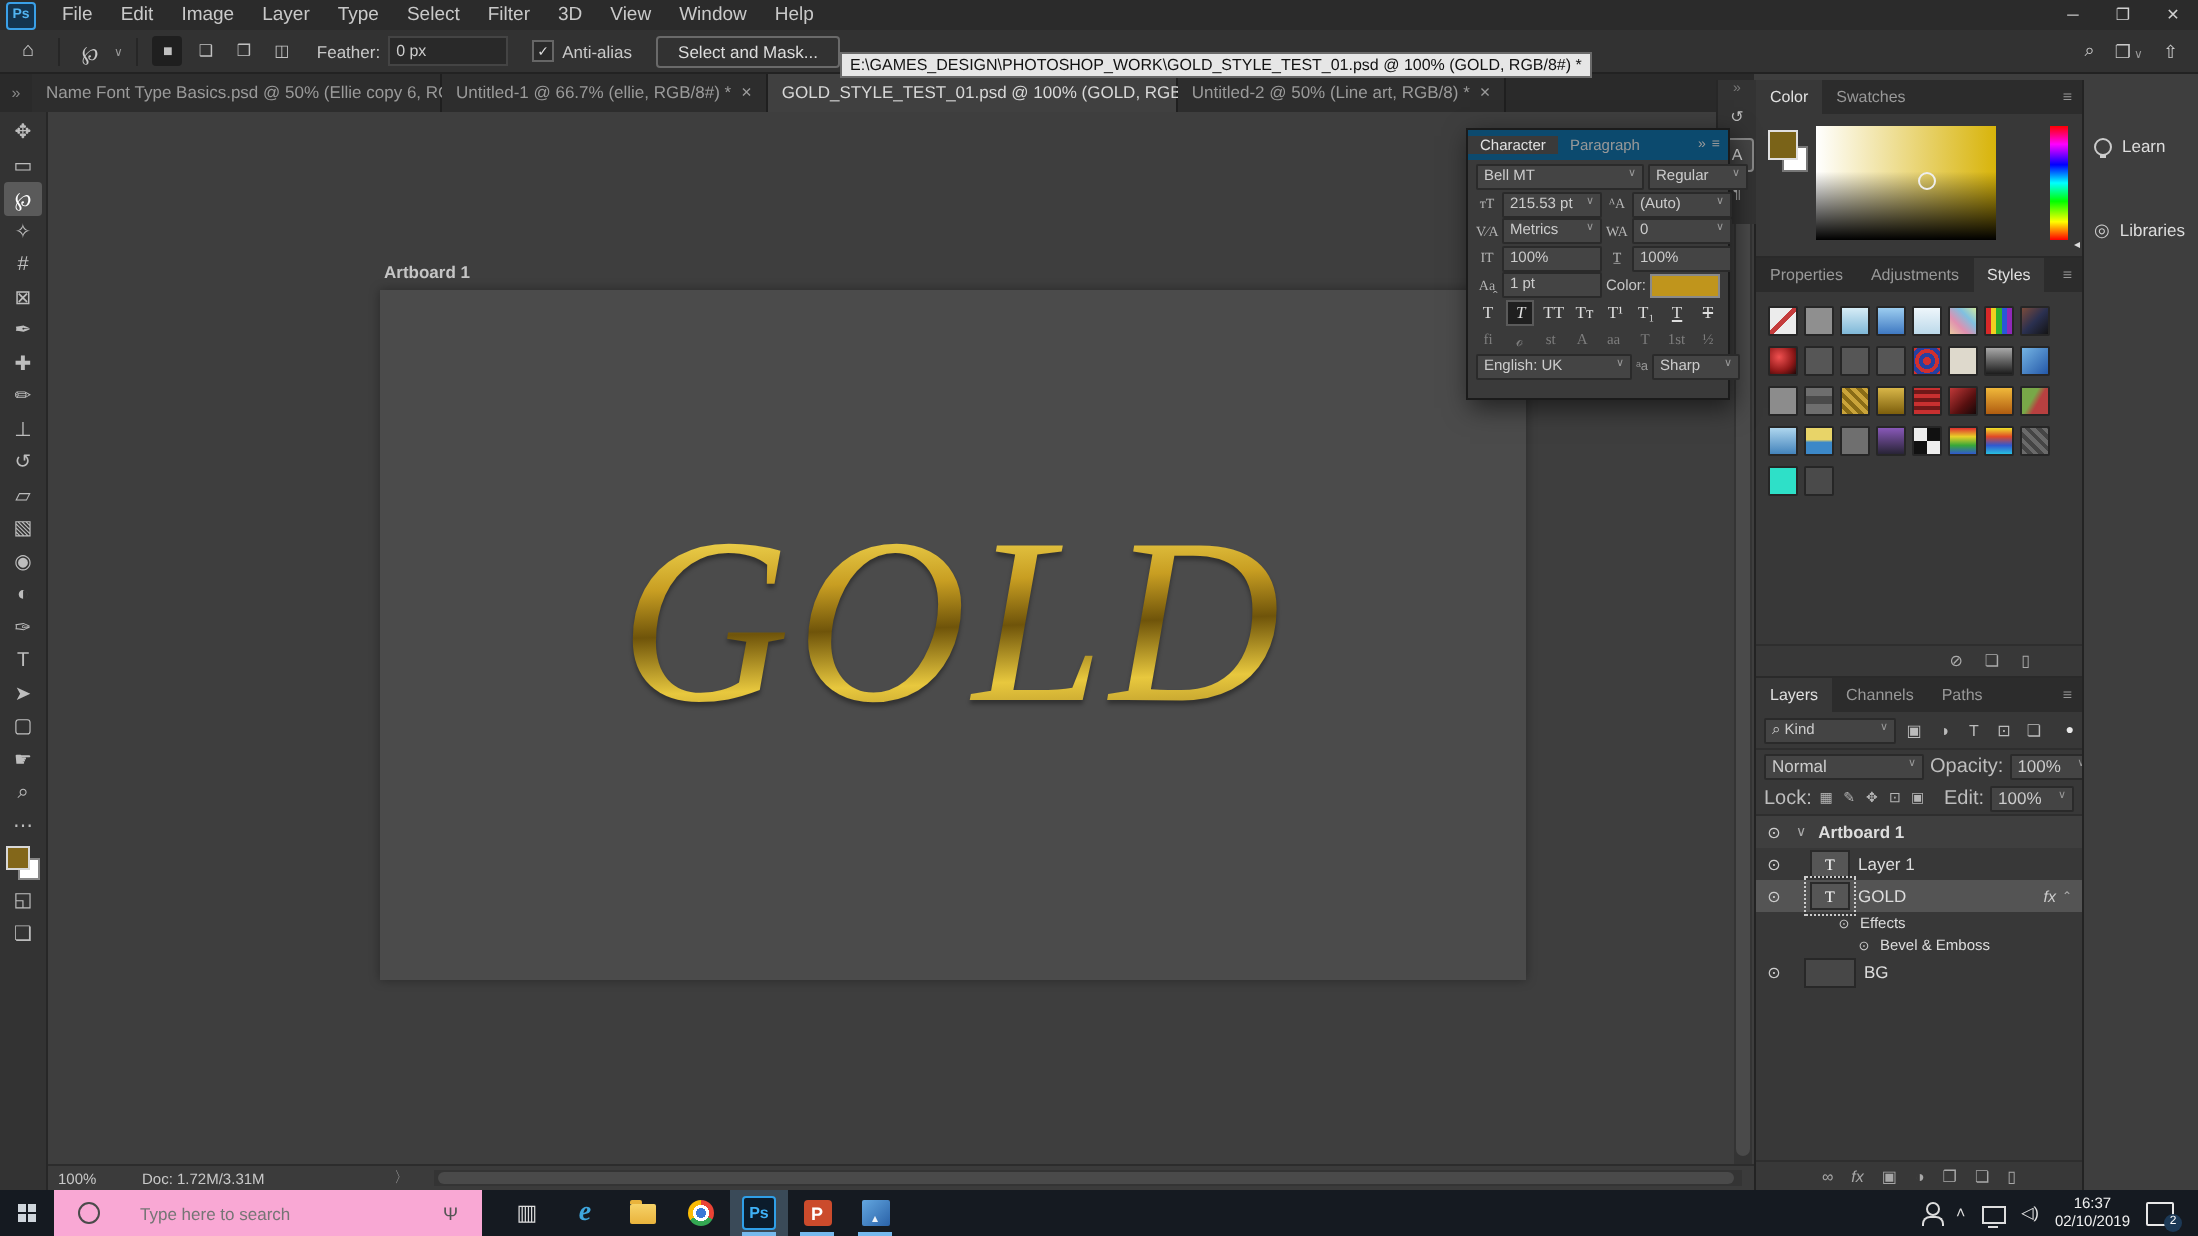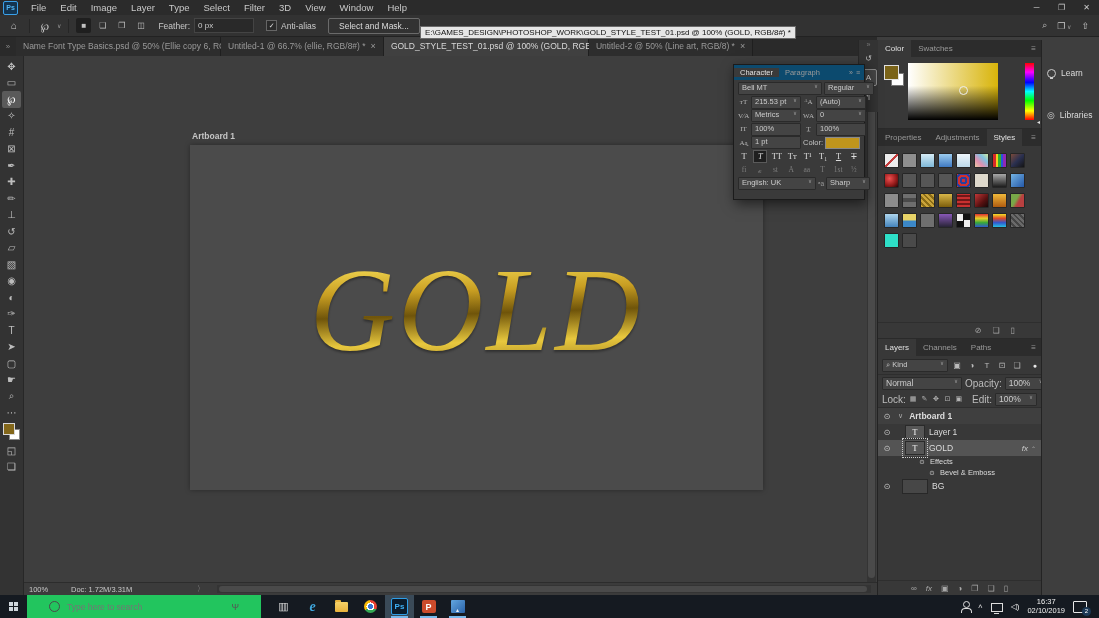--- a/index.html
+++ b/index.html
@@ -126,21 +126,21 @@
   #rail{position:absolute;left:1041px;top:40px;width:58px;bottom:23px;background:#3e3e3e;border-left:1px solid #232323;color:#ddd;font-size:8.5px;z-index:5}
   .rail-item{display:flex;align-items:center;gap:5px;padding:4px 5px;margin-top:24px}
   .bulb{width:7px;height:7px;border:1px solid #ccc;border-radius:50%;position:relative;flex:none}
   .bulb::after{content:"";position:absolute;left:2px;top:7px;width:3px;height:2px;background:#ccc}
   .libicon{color:#ccc;font-size:9px}
   
   #taskbar{position:absolute;left:0;right:0;bottom:0;height:23px;background:#151a21;display:flex;align-items:center;z-index:50}
   .start{width:27px;height:100%;display:flex;align-items:center;justify-content:center}
   .winlogo{display:grid;grid-template-columns:4px 4px;grid-template-rows:4px 4px;gap:1px}
   .winlogo span{background:#cfd6dc}
-  .searchbox{width:190px;height:100%;background:#22c55e;display:flex;align-items:center;padding:0 22px;gap:5px}
+  .searchbox{width:190px;height:100%;background:#f9a8d4;display:flex;align-items:center;padding:0 12px;gap:18px}
   .cring{width:9px;height:9px;border:1.5px solid #4a4a4a;border-radius:50%;flex:none}
   .searchbox input{border:none;background:transparent;font-size:8.5px;color:#333;flex:1;outline:none;font-family:"Liberation Sans",sans-serif}
   .mic{color:#555;font-size:9px}
   #task-apps{display:flex;height:100%;margin-left:8px}
   .app{width:29px;height:100%;display:flex;align-items:center;justify-content:center;position:relative}
   .app.active{background:#3a4a58}
   .app.open::after{content:"";position:absolute;bottom:0;left:6px;right:6px;height:2px;background:#76b9ed}
   .tv{color:#dcdcdc;font-size:11px}
   .edge{font-family:"Liberation Serif",serif;font-weight:bold;font-style:italic;font-size:14px;color:#3fa6dd}
   .folder{width:13px;height:10px;background:linear-gradient(#f6d268,#e9b33c);border-radius:1px;position:relative}

